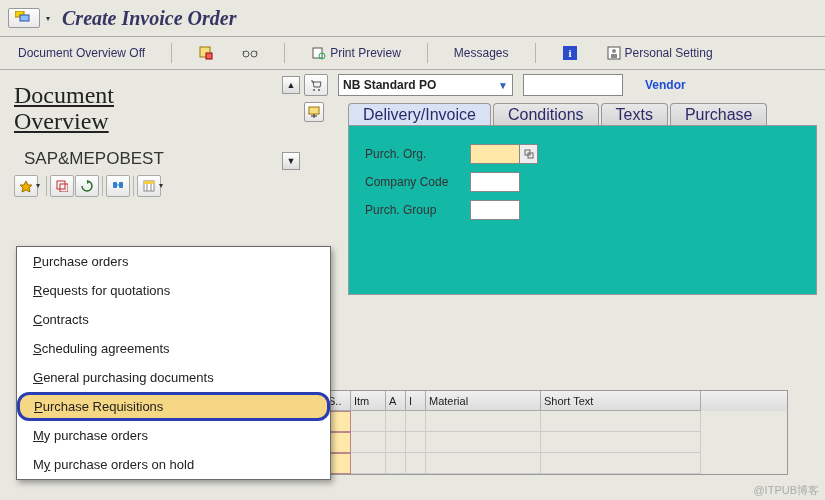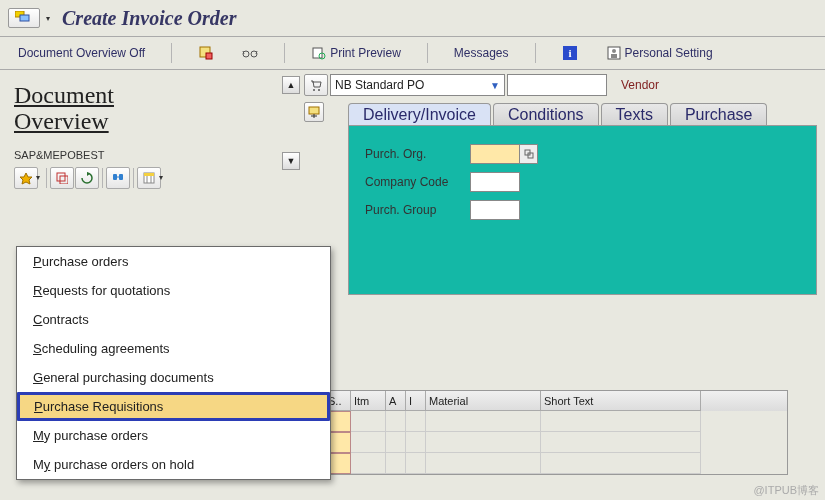--- a/index.html
+++ b/index.html
@@ -82,26 +82,27 @@
   }
   .doc-ov-title {
     font-family: Georgia, "Times New Roman", serif;
     font-size: 24px;
     font-weight: normal;
     line-height: 1.1;
     color: #222;
     text-decoration: underline;
   }
   .variant-name {
-    font-size: 11px;
+    font-size: 17px;
     margin-top: 14px;
     color: #333;
     width: 170px;
     overflow: hidden;
     white-space: nowrap;
+    margin-left: 10px;
   }
   .mini-toolbar {
     display: flex;
     gap: 1px;
     margin-top: 6px;
     align-items: center;
   }
   .mini-btn {
     width: 24px; height: 22px;
     display: inline-flex; align-items: center; justify-content: center;
@@ -130,21 +131,22 @@
   }
   
   .right-pane {
     flex: 1;
     padding: 4px 0 0 2px;
     position: relative;
   }
   .doc-type-row {
     display: flex;
     align-items: center;
-    gap: 2px;
+    gap: 10px;
+    font-weight: bold;
   }
   .cart-btn {
     width: 24px; height:22px;
     border:1px solid #999;
     background: linear-gradient(#fff,#e6e6e6);
     display:flex;align-items:center;justify-content:center;
     border-radius:2px;
   }
   .doc-type-select {
     border: 1px solid #888;
@@ -154,21 +156,21 @@
     width: 175px;
     display: flex; align-items:center; justify-content:space-between;
   }
   .po-num-field {
     border:1px solid #888;
     background:#fff;
     height:22px; width:100px;
   }
   .vendor-lbl {
     margin-left: 12px;
-    color:#7f1d1d;
+    color:#1d4ed8;
   }
   .expand-btn {
     width: 20px; height: 20px;
     border:1px solid #999;
     background:linear-gradient(#fff,#e6e6e6);
     display:flex;align-items:center;justify-content:center;
     border-radius:2px;
     margin-top:6px;
   }
   
@@ -279,21 +281,21 @@
   .menu-item {
     padding: 7px 16px;
     font-size: 13px;
     color:#222;
     cursor:pointer;
   }
   .menu-item .ul { text-decoration: underline; }
   .menu-item.highlight {
     background: #f6d784;
     border: 3px solid #2b3db5;
-    border-radius: 1px;
+    border-radius: 12px;
     padding: 4px 14px;
   }
   
   .watermark {
     position:absolute;
     right: 6px; bottom: 2px;
     font-size:11px;
     color:#aaa;
   }
 </style>

